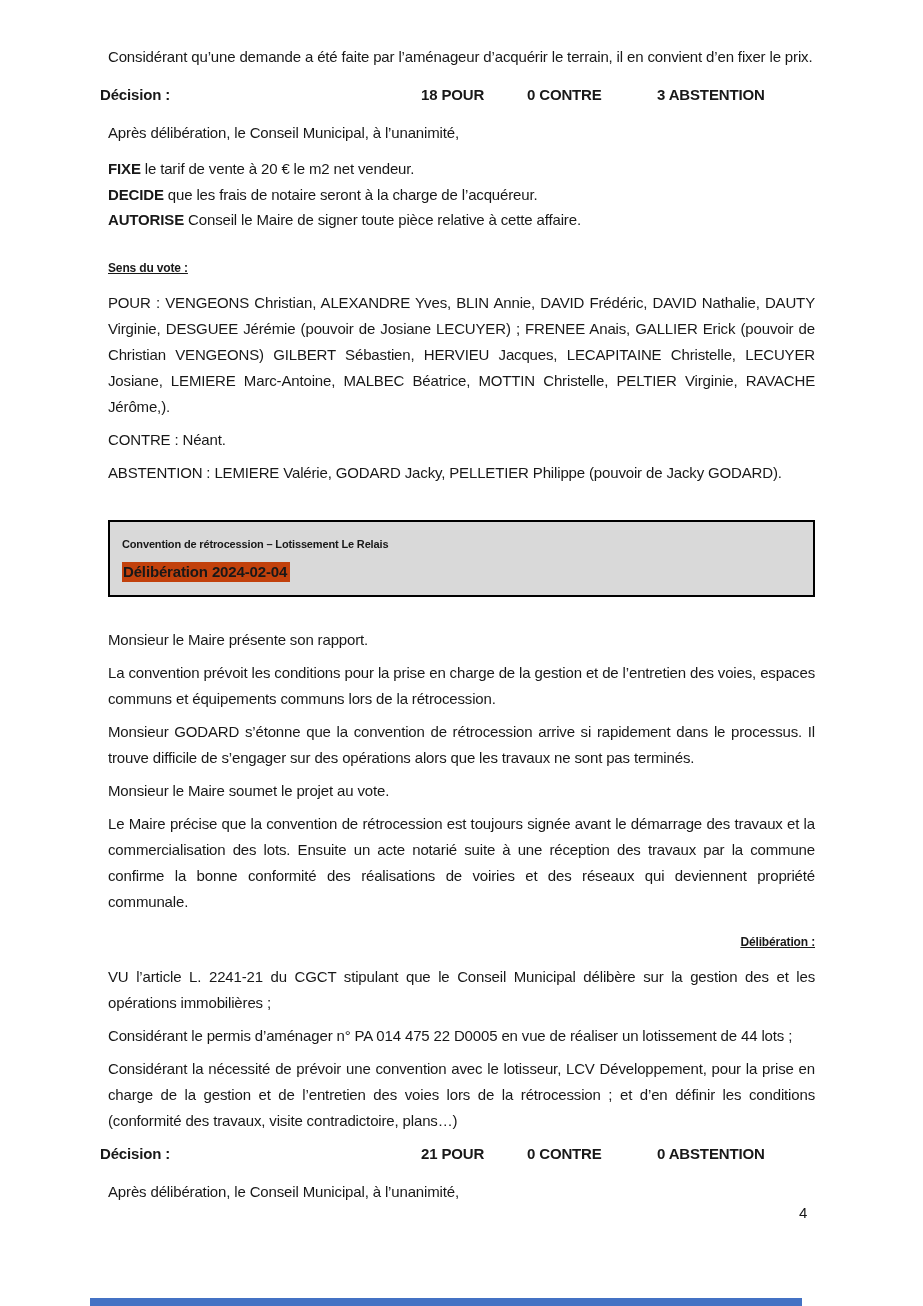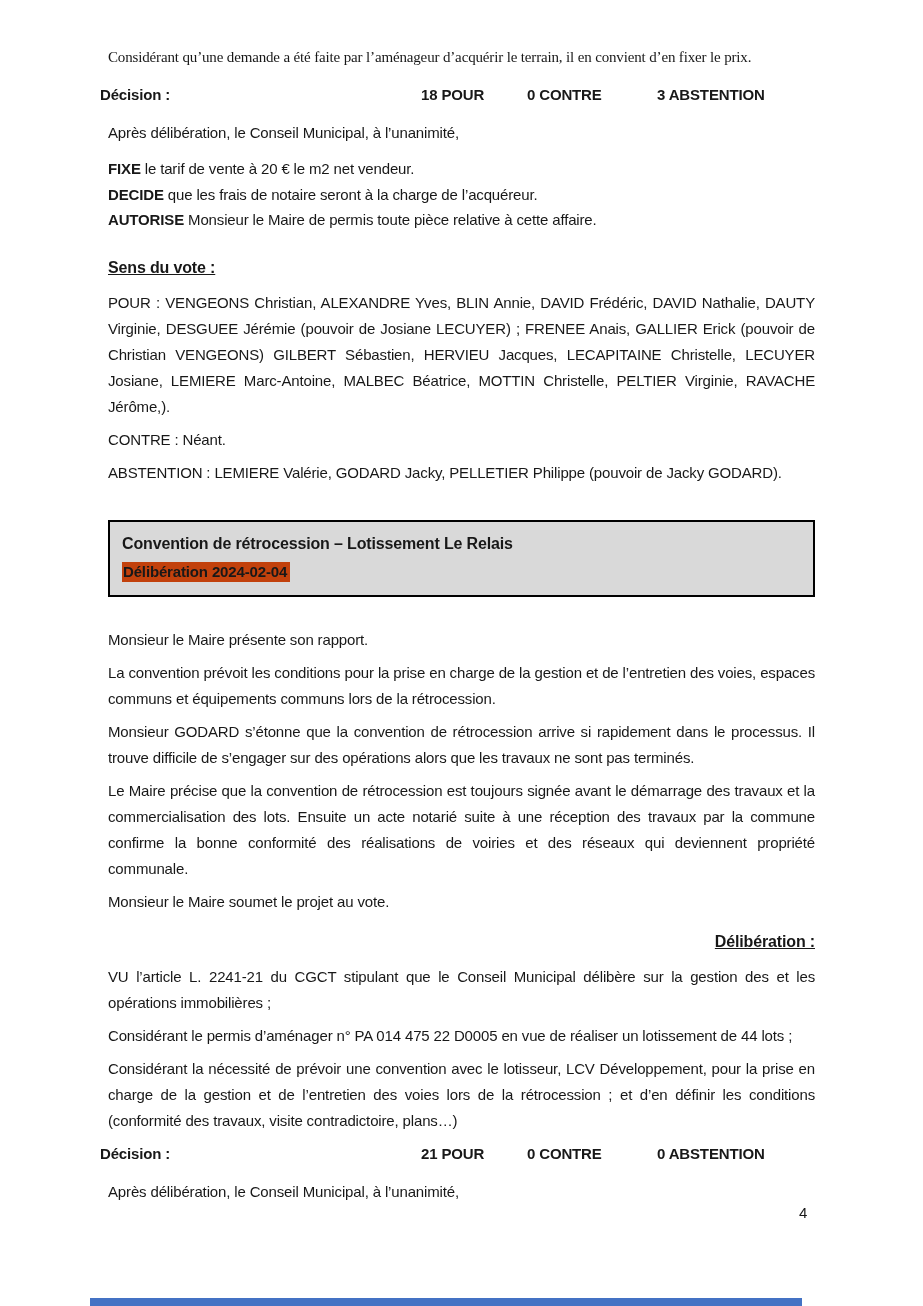--- a/index.html
+++ b/index.html
@@ -15,52 +15,52 @@
     letter-spacing:-0.15px;
   }
   p{margin:0;}
   .body{
     font-size:15px;
     line-height:26px;
     margin-bottom:7px;
   }
   .jt{text-align:justify;}
   .mb10{margin-bottom:10px;}
-  .mb12{margin-bottom:12px;font-family:Liberation Serif, serif;}
+  .mb12{margin-bottom:12px;}
   .decision-row{
     position:relative;
     font-weight:bold;
     font-size:15px;
     line-height:26px;
     margin:4px 0 12px -8px;
     height:26px;
   }
   .d-pour{position:absolute;left:321px;top:0;}
   .d-contre{position:absolute;left:427px;top:0;}
   .d-abst{position:absolute;left:557px;top:0;}
   .actions{margin-bottom:0;}
   .action{font-size:15px;line-height:25.5px;}
   .b{font-weight:bold;}
   .heading{
-    font-size:16px;
+    font-size:12px;
     font-weight:bold;
     text-decoration:underline;
     line-height:26px;
     margin:22px 0 9px 0;
   }
   .heading.h2{margin-top:14px;text-align:right;}
   .graybox{
     box-sizing:border-box;
     background:#d9d9d9;
     border:2px solid #000000;
     margin:34px 0 30px 0;
     padding:9px 12px 10px 12px;
   }
   .box-title{
-    font-size:16px;
+    font-size:11px;
     font-weight:bold;
     line-height:26px;
   }
   .box-ref{
     font-size:15px;
     font-weight:bold;
     line-height:26px;
     margin-top:2px;
   }
   .hl{
@@ -92,39 +92,39 @@
     <span class="d-pour">18 POUR</span>
     <span class="d-contre">0 CONTRE</span>
     <span class="d-abst">3 ABSTENTION</span>
   </div>
 
   <p class="body mb10">Après délibération, le Conseil Municipal, à l’unanimité,</p>
 
   <div class="actions">
     <p class="action"><span class="b">FIXE</span><span> le tarif de vente à 20 € le m2 net vendeur.</span></p>
     <p class="action"><span class="b">DECIDE</span><span> que les frais de notaire seront à la charge de l’acquéreur.</span></p>
-    <p class="action"><span class="b">AUTORISE</span><span> Monsieur le Maire de permis toute pièce relative à cette affaire.</span></p>
+    <p class="action"><span class="b">AUTORISE</span><span> Conseil le Maire de signer toute pièce relative à cette affaire.</span></p>
   </div>
 
   <p class="heading">Sens du vote :</p>
 
   <p class="body jt">POUR : VENGEONS Christian, ALEXANDRE Yves, BLIN Annie, DAVID Frédéric, DAVID Nathalie, DAUTY Virginie, DESGUEE Jérémie (pouvoir de Josiane LECUYER) ; FRENEE Anais, GALLIER Erick (pouvoir de Christian VENGEONS) GILBERT Sébastien, HERVIEU Jacques, LECAPITAINE Christelle, LECUYER Josiane, LEMIERE Marc-Antoine, MALBEC Béatrice, MOTTIN Christelle, PELTIER Virginie, RAVACHE Jérôme,).</p>
   <p class="body">CONTRE : Néant.</p>
   <p class="body">ABSTENTION : LEMIERE Valérie, GODARD Jacky, PELLETIER Philippe (pouvoir de Jacky GODARD).</p>
 
   <div class="graybox">
     <p class="box-title">Convention de rétrocession – Lotissement Le Relais</p>
     <p class="box-ref"><span class="hl">Délibération 2024-02-04</span></p>
   </div>
 
   <p class="body">Monsieur le Maire présente son rapport.</p>
   <p class="body jt">La convention prévoit les conditions pour la prise en charge de la gestion et de l’entretien des voies, espaces communs et équipements communs lors de la rétrocession.</p>
   <p class="body jt">Monsieur GODARD s’étonne que la convention de rétrocession arrive si rapidement dans le processus. Il trouve difficile de s’engager sur des opérations alors que les travaux ne sont pas terminés.</p>
+  <p class="body">Monsieur le Maire soumet le projet au vote.</p>
   <p class="body jt">Le Maire précise que la convention de rétrocession est toujours signée avant le démarrage des travaux et la commercialisation des lots. Ensuite un acte notarié suite à une réception des travaux par la commune confirme la bonne conformité des réalisations de voiries et des réseaux qui deviennent propriété communale.</p>
-  <p class="body">Monsieur le Maire soumet le projet au vote.</p>
 
   <p class="heading h2">Délibération :</p>
 
   <p class="body jt">VU l’article L. 2241-21 du CGCT stipulant que le Conseil Municipal délibère sur la gestion des et les opérations immobilières ;</p>
   <p class="body jt">Considérant le permis d’aménager n° PA 014 475 22 D0005 en vue de réaliser un lotissement de 44 lots ;</p>
   <p class="body jt">Considérant la nécessité de prévoir une convention avec le lotisseur, LCV Développement, pour la prise en charge de la gestion et de l’entretien des voies lors de la rétrocession ; et d’en définir les conditions (conformité des travaux, visite contradictoire, plans…)</p>
 
   <div class="decision-row">
     <span>Décision :</span>
     <span class="d-pour">21 POUR</span>

